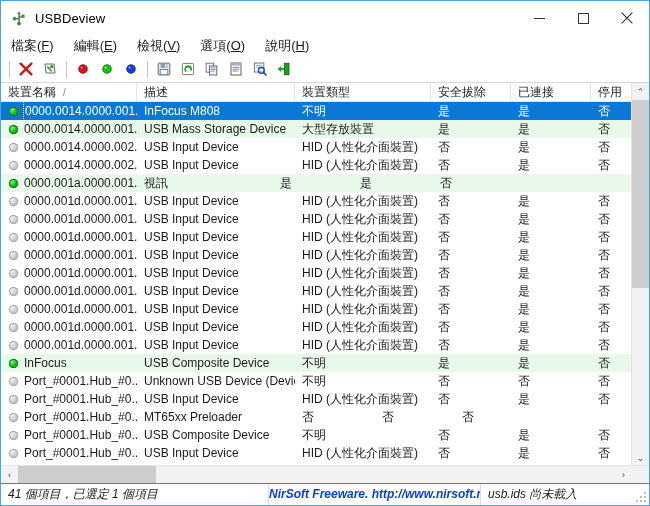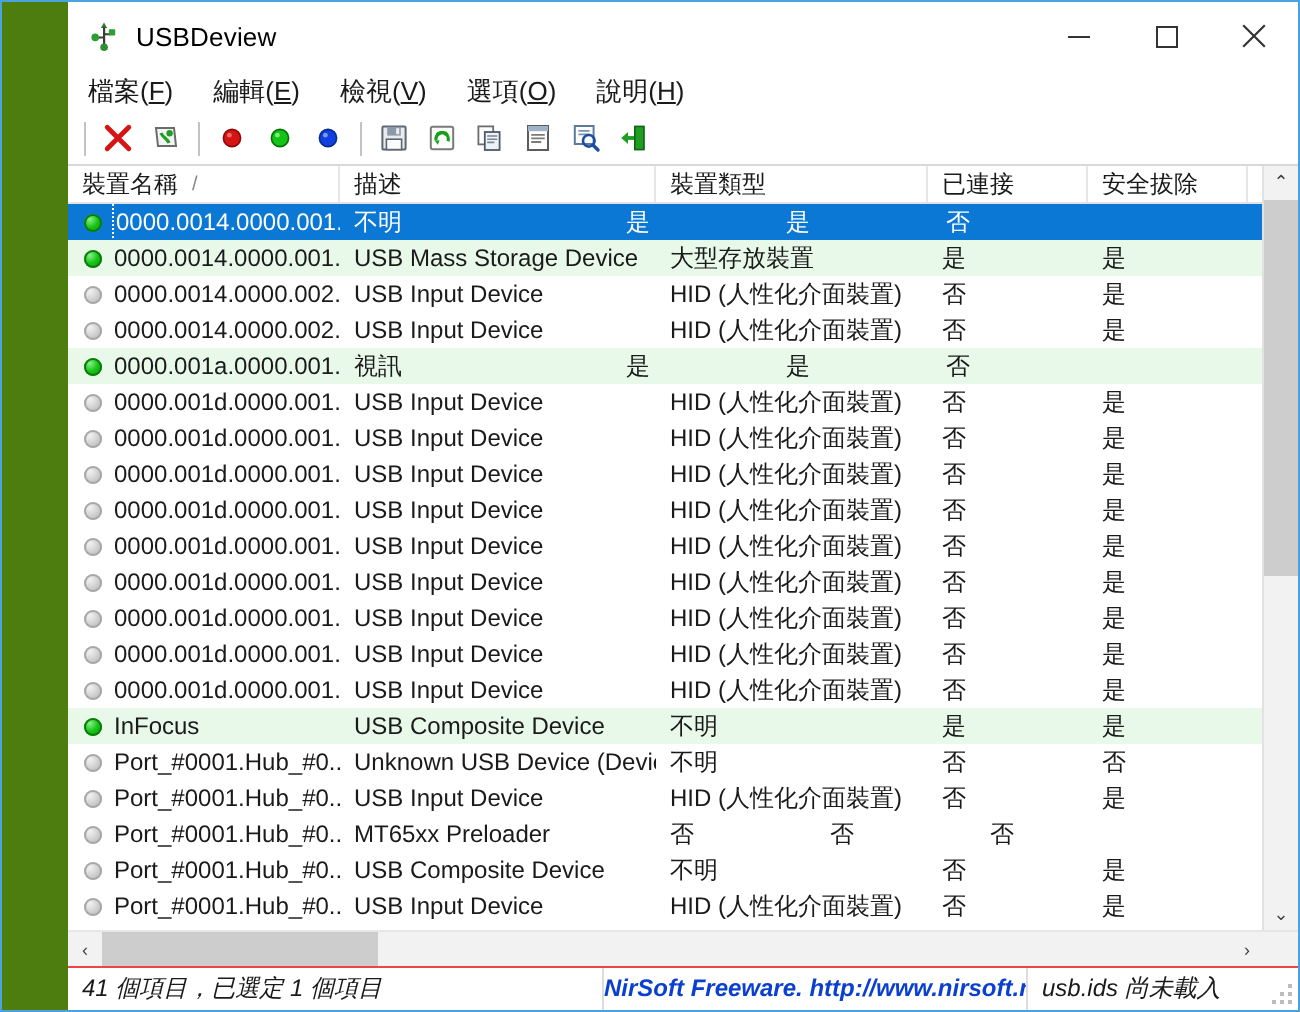--- a/index.html
+++ b/index.html
@@ -9,21 +9,20 @@
     font-size:12px;
     background:#ffffff;
     -webkit-font-smoothing:antialiased;
   }
   .window{
     width:650px;height:506px;box-sizing:border-box;
     border:1px solid #4aa3df;
     background:#4d7c0f;
     display:flex;flex-direction:column;
     position:relative;
-    padding-left:33px;
   }
   
   .titlebar{
     height:34px;flex:0 0 34px;background:#ffffff;
     display:flex;align-items:center;
     position:relative;
   }
   .title-icon{
     width:18px;height:18px;margin-left:9px;margin-right:7px;
     flex:0 0 18px;position:relative;
@@ -276,31 +275,32 @@
 
   <div class="listwrap">
 
     <div class="hdr">
       <div class="hdr-cell c-name" style="padding-left:7px;">
         <span>裝置名稱</span>
         <span class="sort-mark">/</span>
       </div>
       <div class="hdr-cell c-desc"><span>描述</span></div>
       <div class="hdr-cell c-type"><span>裝置類型</span></div>
+      <div class="hdr-cell c-safe"><span>安全拔除</span></div>
       <div class="hdr-cell c-conn"><span>已連接</span></div>
-      <div class="hdr-cell c-safe"><span>安全拔除</span></div>
       <div class="hdr-cell c-dis"><span>停用</span></div>
     </div>
 
     <div class="rows" id="rows">
         <div class="row sel">
           <div class="cell c-name">
             <span class="dot on"></span>
             <span class="namebox">0000.0014.0000.001....</span>
           </div>
+          <div class="cell c-desc">InFocus M808</div>
           <div class="cell c-type">不明</div>
           <div class="cell c-conn">是</div>
           <div class="cell c-safe">是</div>
           <div class="cell c-dis">否</div>
         </div>
         <div class="row alt">
           <div class="cell c-name">
             <span class="dot on"></span>
             <span class="namebox">0000.0014.0000.001....</span>
           </div>

